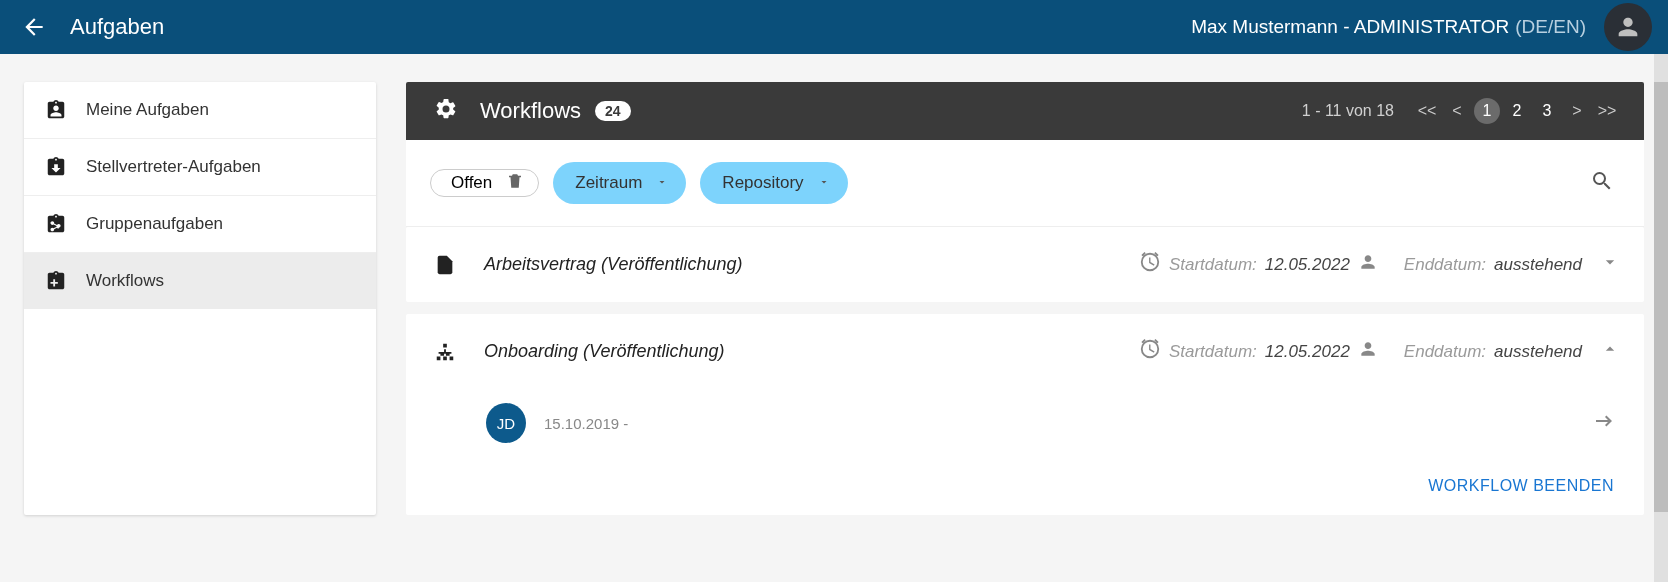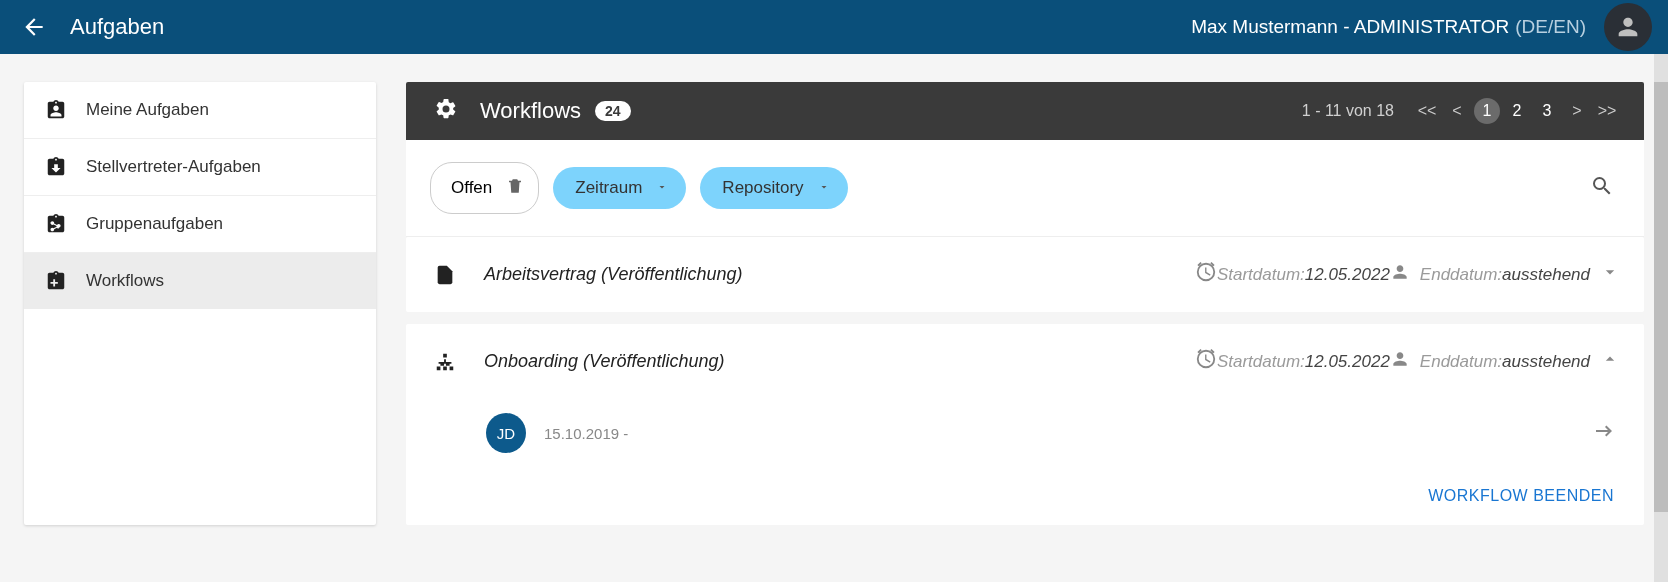--- a/index.html
+++ b/index.html
@@ -86,21 +86,21 @@
 
 
 .filter-bar {
   background: #fff;
   padding: 22px 24px;
   display: flex; align-items: center;
   gap: 14px;
   border-bottom: 1px solid #eee;
 }
 .chip-open {
-  height: 52px;
+  height: 28px;
   border: 1px solid #ccc;
   background: #fff;
   border-radius: 22px;
   display: flex; align-items: center;
   padding: 0 14px 0 20px;
   font-size: 17px;
   cursor: pointer;
 }
 .chip-open .trash { margin-left: 14px; }
 .chip {
@@ -125,21 +125,21 @@
 }
 .card-row {
   display: flex;
   align-items: center;
   padding: 24px 24px;
   cursor: pointer;
   font-style: italic;
 }
 .card-icon { width: 30px; display: flex; justify-content: center; margin-right: 24px; }
 .card-title { font-size: 18px; color: #222; flex: 1; }
-.meta { display: flex; align-items: center; gap: 0; font-size: 17px; }
+.meta { display: flex; align-items: center; gap: 8px; font-size: 17px; }
 .meta .ml { color: #9a9a9a; }
 .meta .mv { color: #444; }
 .meta .sep { width: 10px; }
 .expand-ic { margin-left: 10px; }
 
 
 .task-row {
   display: flex; align-items: center;
   padding: 14px 24px 14px 80px;
 }

